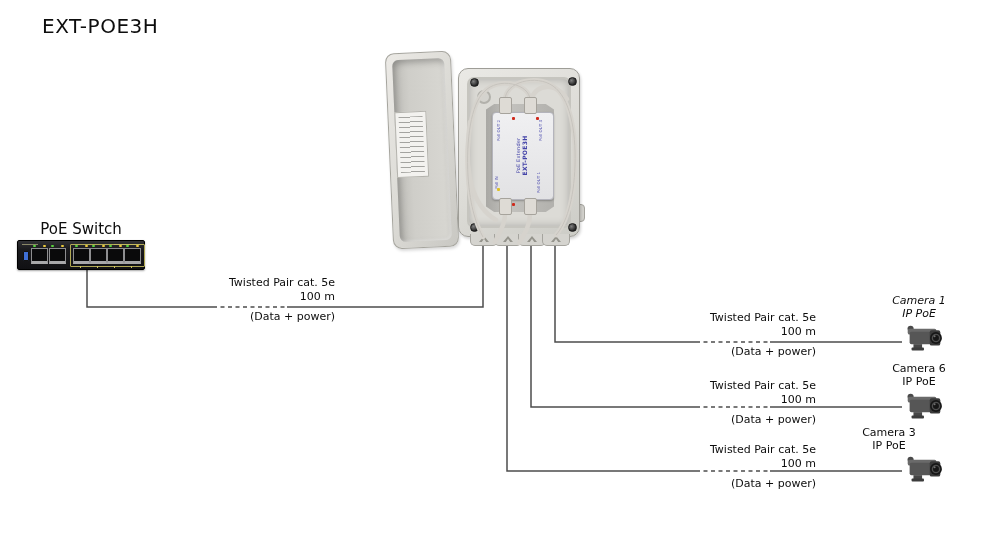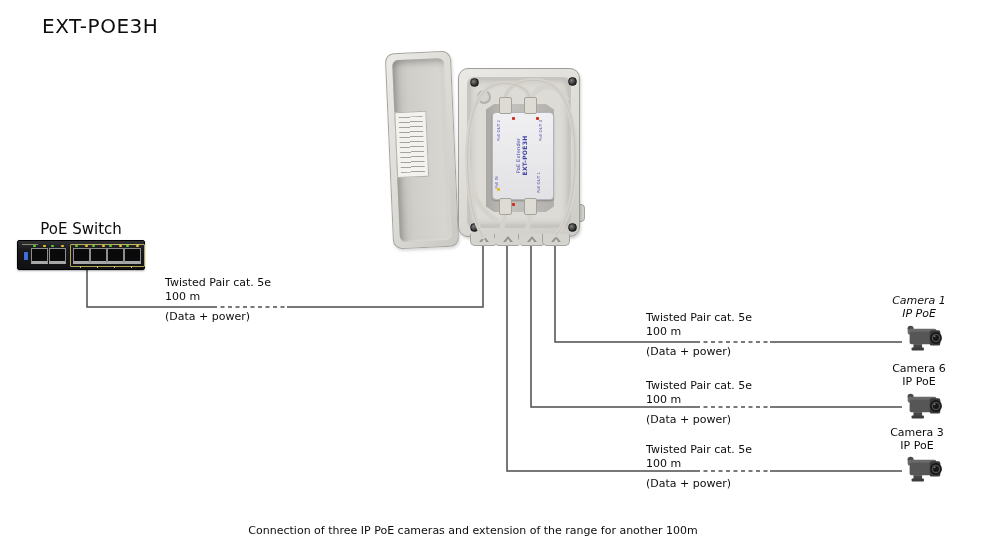--- a/index.html
+++ b/index.html
@@ -96,21 +96,21 @@
   .module-text-rot{transform:rotate(-90deg);text-align:center;white-space:nowrap;color:#4343a8;}
   .module-name1{font-size:5px;display:block;letter-spacing:.2px;}
   .module-name2{font-size:6px;font-weight:bold;display:block;letter-spacing:.3px;}
   .port-label{position:absolute;font-size:4px;color:#5050b0;transform:rotate(-90deg);white-space:nowrap;z-index:6;}
   .jack{position:absolute;width:11px;height:15px;background:#dedbd5;border:1px solid #a6a39c;border-radius:2px;z-index:6;}
   .led-dot{position:absolute;width:3px;height:3px;background:#cf2a1c;border-radius:1px;z-index:7;}
   .led-dot.yel{background:#dfc022;}
 
   
   .cable-label{width:170px;height:48px;z-index:9;}
-  .cable-label span{position:absolute;left:0;right:0;text-align:left;font-size:11px;line-height:13px;color:#0d0d0d;}
+  .cable-label span{position:absolute;left:0;right:0;text-align:right;font-size:11px;line-height:13px;color:#0d0d0d;}
   .cl1{top:0;}
   .cl2{top:14px;}
   .cl3{top:34px;}
 
   
   .camera-labels{width:90px;z-index:9;}
   .camera-labels span{display:block;text-align:center;font-size:11px;line-height:13px;color:#0d0d0d;}
   .camera-icon{z-index:9;}
 
   .caption{left:0;top:524px;width:946px;font-size:11px;color:#0d0d0d;}
@@ -286,31 +286,30 @@
     <rect x="7" y="8" width="30" height="6" rx="2" fill="#6a6a6a"></rect>
     <rect x="9" y="11" width="28" height="13" rx="2" fill="#565656"></rect>
     <rect x="30" y="9.5" width="11" height="16" rx="2" fill="#3a3a3a"></rect>
     <circle cx="36.5" cy="17.5" r="6.2" fill="#161616"></circle>
     <circle cx="36.5" cy="17.5" r="3.8" fill="none" stroke="#4f4f4f" stroke-width="1.4"></circle>
     <circle cx="35" cy="15.8" r="1.1" fill="#6f6f6f"></circle>
     <rect x="13" y="24" width="9" height="4" fill="#474747"></rect>
     <rect x="11" y="27.5" width="13" height="3" rx="1" fill="#3c3c3c"></rect>
   </svg>
 
-  <div class="abs camera-labels" style="left:872px;top:426px;">
+  <div class="abs camera-labels" style="left:844px;top:426px;">
     <span>Camera 3</span>
     <span>IP PoE</span>
   </div>
   <svg class="abs camera-icon" style="left:901px;top:452px;" width="46" height="31" viewBox="0 0 48 32">
     <circle cx="10" cy="8" r="3.2" fill="#4a4a4a"></circle>
     <rect x="7" y="8" width="30" height="6" rx="2" fill="#6a6a6a"></rect>
     <rect x="9" y="11" width="28" height="13" rx="2" fill="#565656"></rect>
     <rect x="30" y="9.5" width="11" height="16" rx="2" fill="#3a3a3a"></rect>
     <circle cx="36.5" cy="17.5" r="6.2" fill="#161616"></circle>
     <circle cx="36.5" cy="17.5" r="3.8" fill="none" stroke="#4f4f4f" stroke-width="1.4"></circle>
     <circle cx="35" cy="15.8" r="1.1" fill="#6f6f6f"></circle>
     <rect x="13" y="24" width="9" height="4" fill="#474747"></rect>
     <rect x="11" y="27.5" width="13" height="3" rx="1" fill="#3c3c3c"></rect>
   </svg>
 
-  <div class="abs caption center">Connection of three IP PoE cameras and extension of the range for another 100m</div>
 
 </div>
 
 </body></html>

